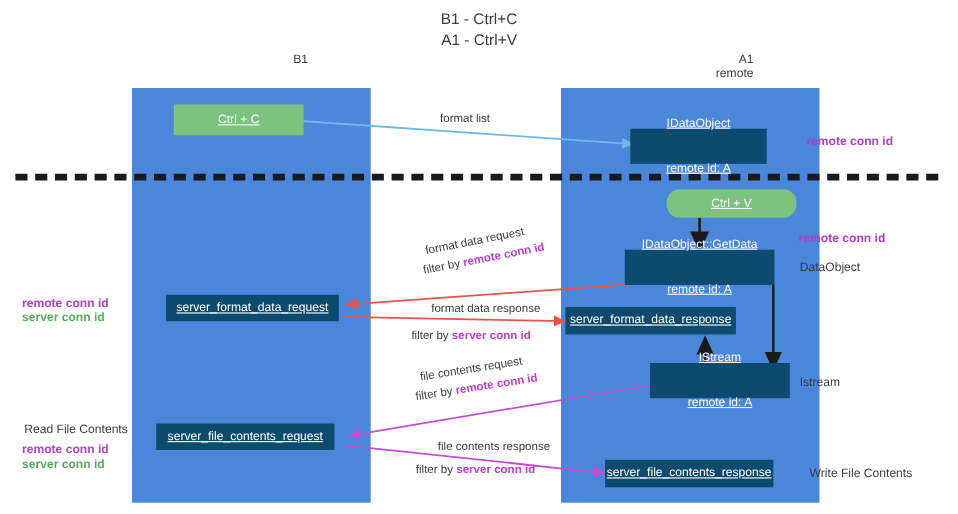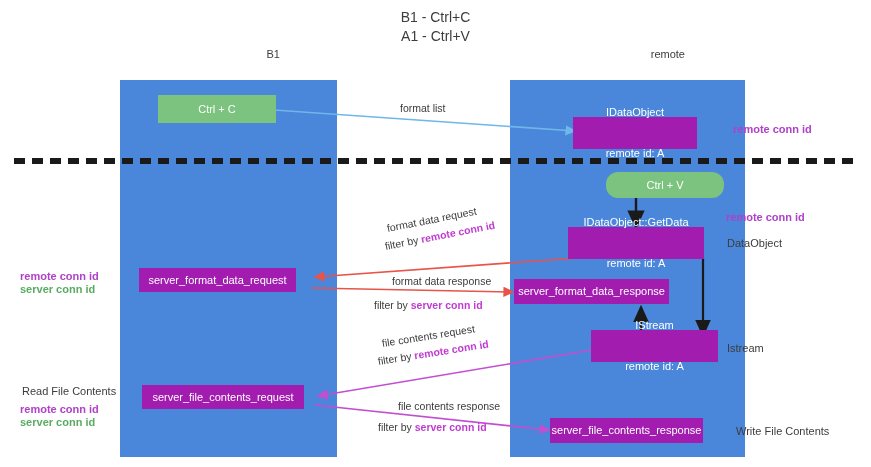--- a/index.html
+++ b/index.html
@@ -45,23 +45,24 @@
     box-sizing: border-box;
     display: flex;
     flex-direction: column;
     align-items: center;
     justify-content: center;
     color: #ffffff;
     font-size: 11px;
     line-height: 13px;
     text-align: center;
     padding: 2px 4px;
+    text-decoration: underline;
   }
   .node.green { background: #7bc37e; }
-  .node.orange { background: #a21caf; }
+  .node.orange { background: #0c4a6e; }
   .node .l2 { font-size: 11px; margin-top: 28px; }
 
   .side-label {
     position: absolute;
     font-size: 11px;
     line-height: 14px;
     color: #3c3c3c;
     white-space: nowrap;
   }
   .side-label.purple { color: #b041c8; font-weight: bold; }
@@ -94,20 +95,21 @@
 
   <div class="page-title">
     <div>B1 - Ctrl+C</div>
     <div>A1 - Ctrl+V</div>
   </div>
 
   <div class="lane-header" style="left:150px; top:48px; width:130px;">
     <div>B1</div>
   </div>
   <div class="lane-header" style="left:555px; top:48px; width:130px;">
+    <div>A1</div>
     <div>remote</div>
   </div>
 
   <div class="lane" style="left:120px; top:80px; width:217px; height:377px;"></div>
   <div class="lane" style="left:510px; top:80px; width:235px; height:377px;"></div>
 
   <svg class="overlay" viewBox="0 0 871 467">
     <defs>
       <marker id="ah-blue" markerWidth="7" markerHeight="7" refX="6" refY="3.2" orient="auto">
         <path d="M0,0 L7,3.2 L0,6.4 z" fill="#6fb7e8"></path>
@@ -153,21 +155,21 @@
 
   <div class="node green" style="left:606px; top:172px; width:118px; height:26px;border-radius:12px;">
     <div>Ctrl + V</div>
   </div>
 
   <div class="node orange" style="left:568px; top:227px; width:136px; height:32px;">
     <div>IDataObject::GetData</div>
     <div class="l2">remote id: A</div>
   </div>
 
-  <div class="node orange" style="left:139px; top:268px; width:157px; height:24px;">
+  <div class="node orange" style="left:151px; top:268px; width:157px; height:24px;">
     <div>server_format_data_request</div>
   </div>
 
   <div class="node orange" style="left:514px; top:279px; width:155px; height:25px;text-align:right;">
     <div>server_format_data_response</div>
   </div>
 
   <div class="node orange" style="left:591px; top:330px; width:127px; height:32px;">
     <div>IStream</div>
     <div class="l2">remote id: A</div>

